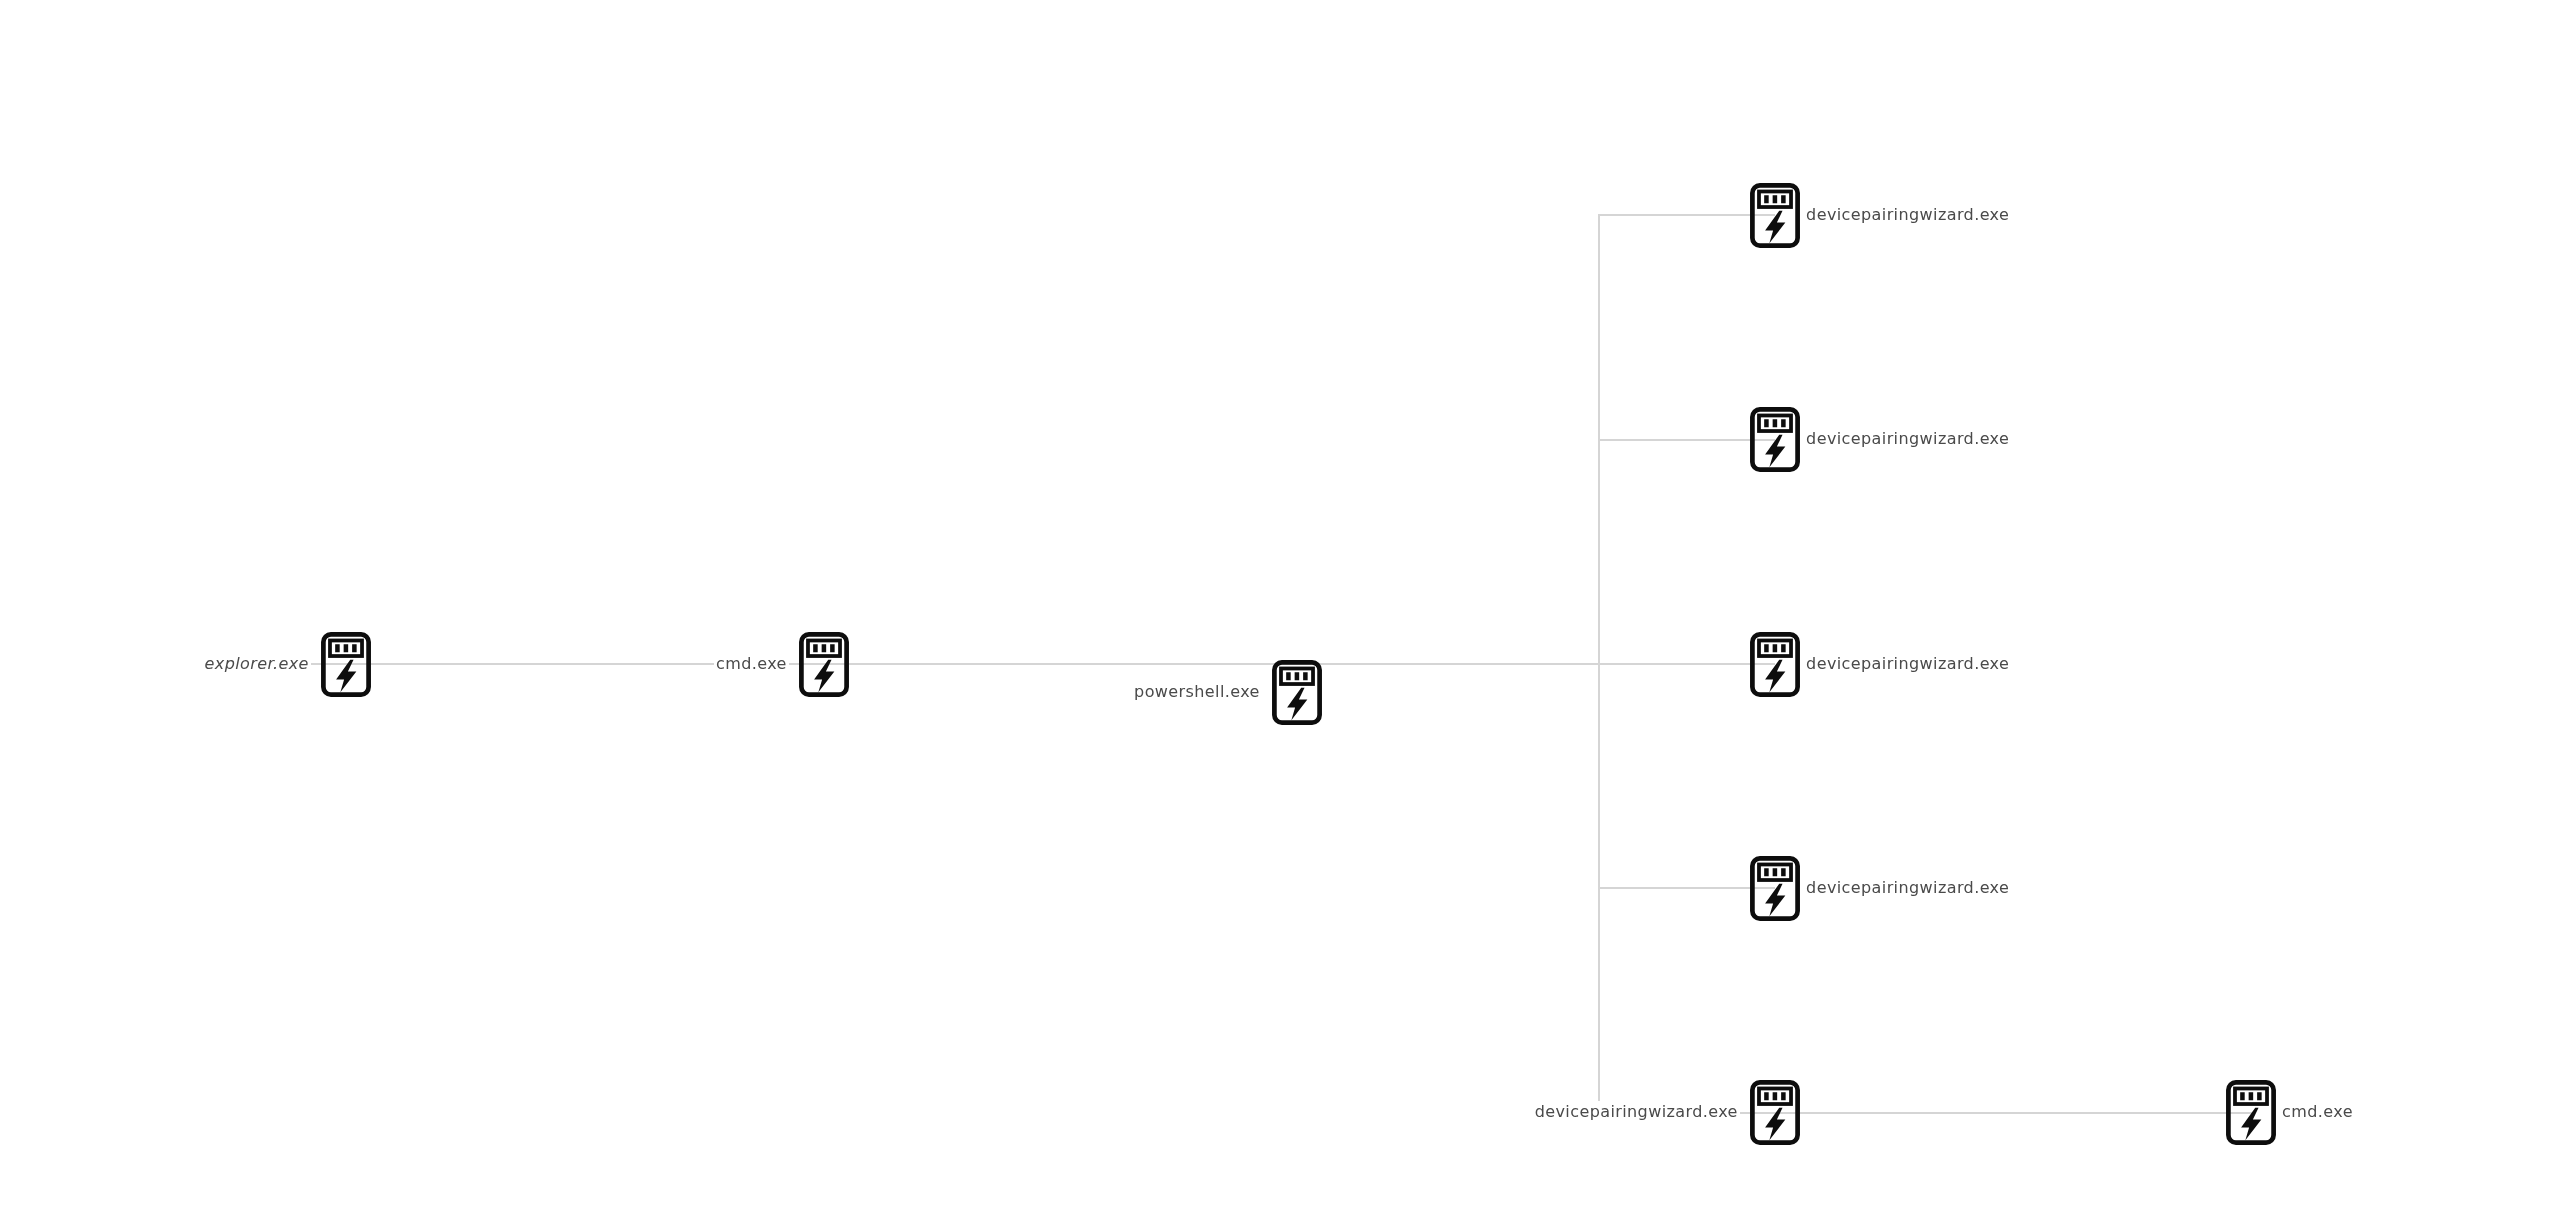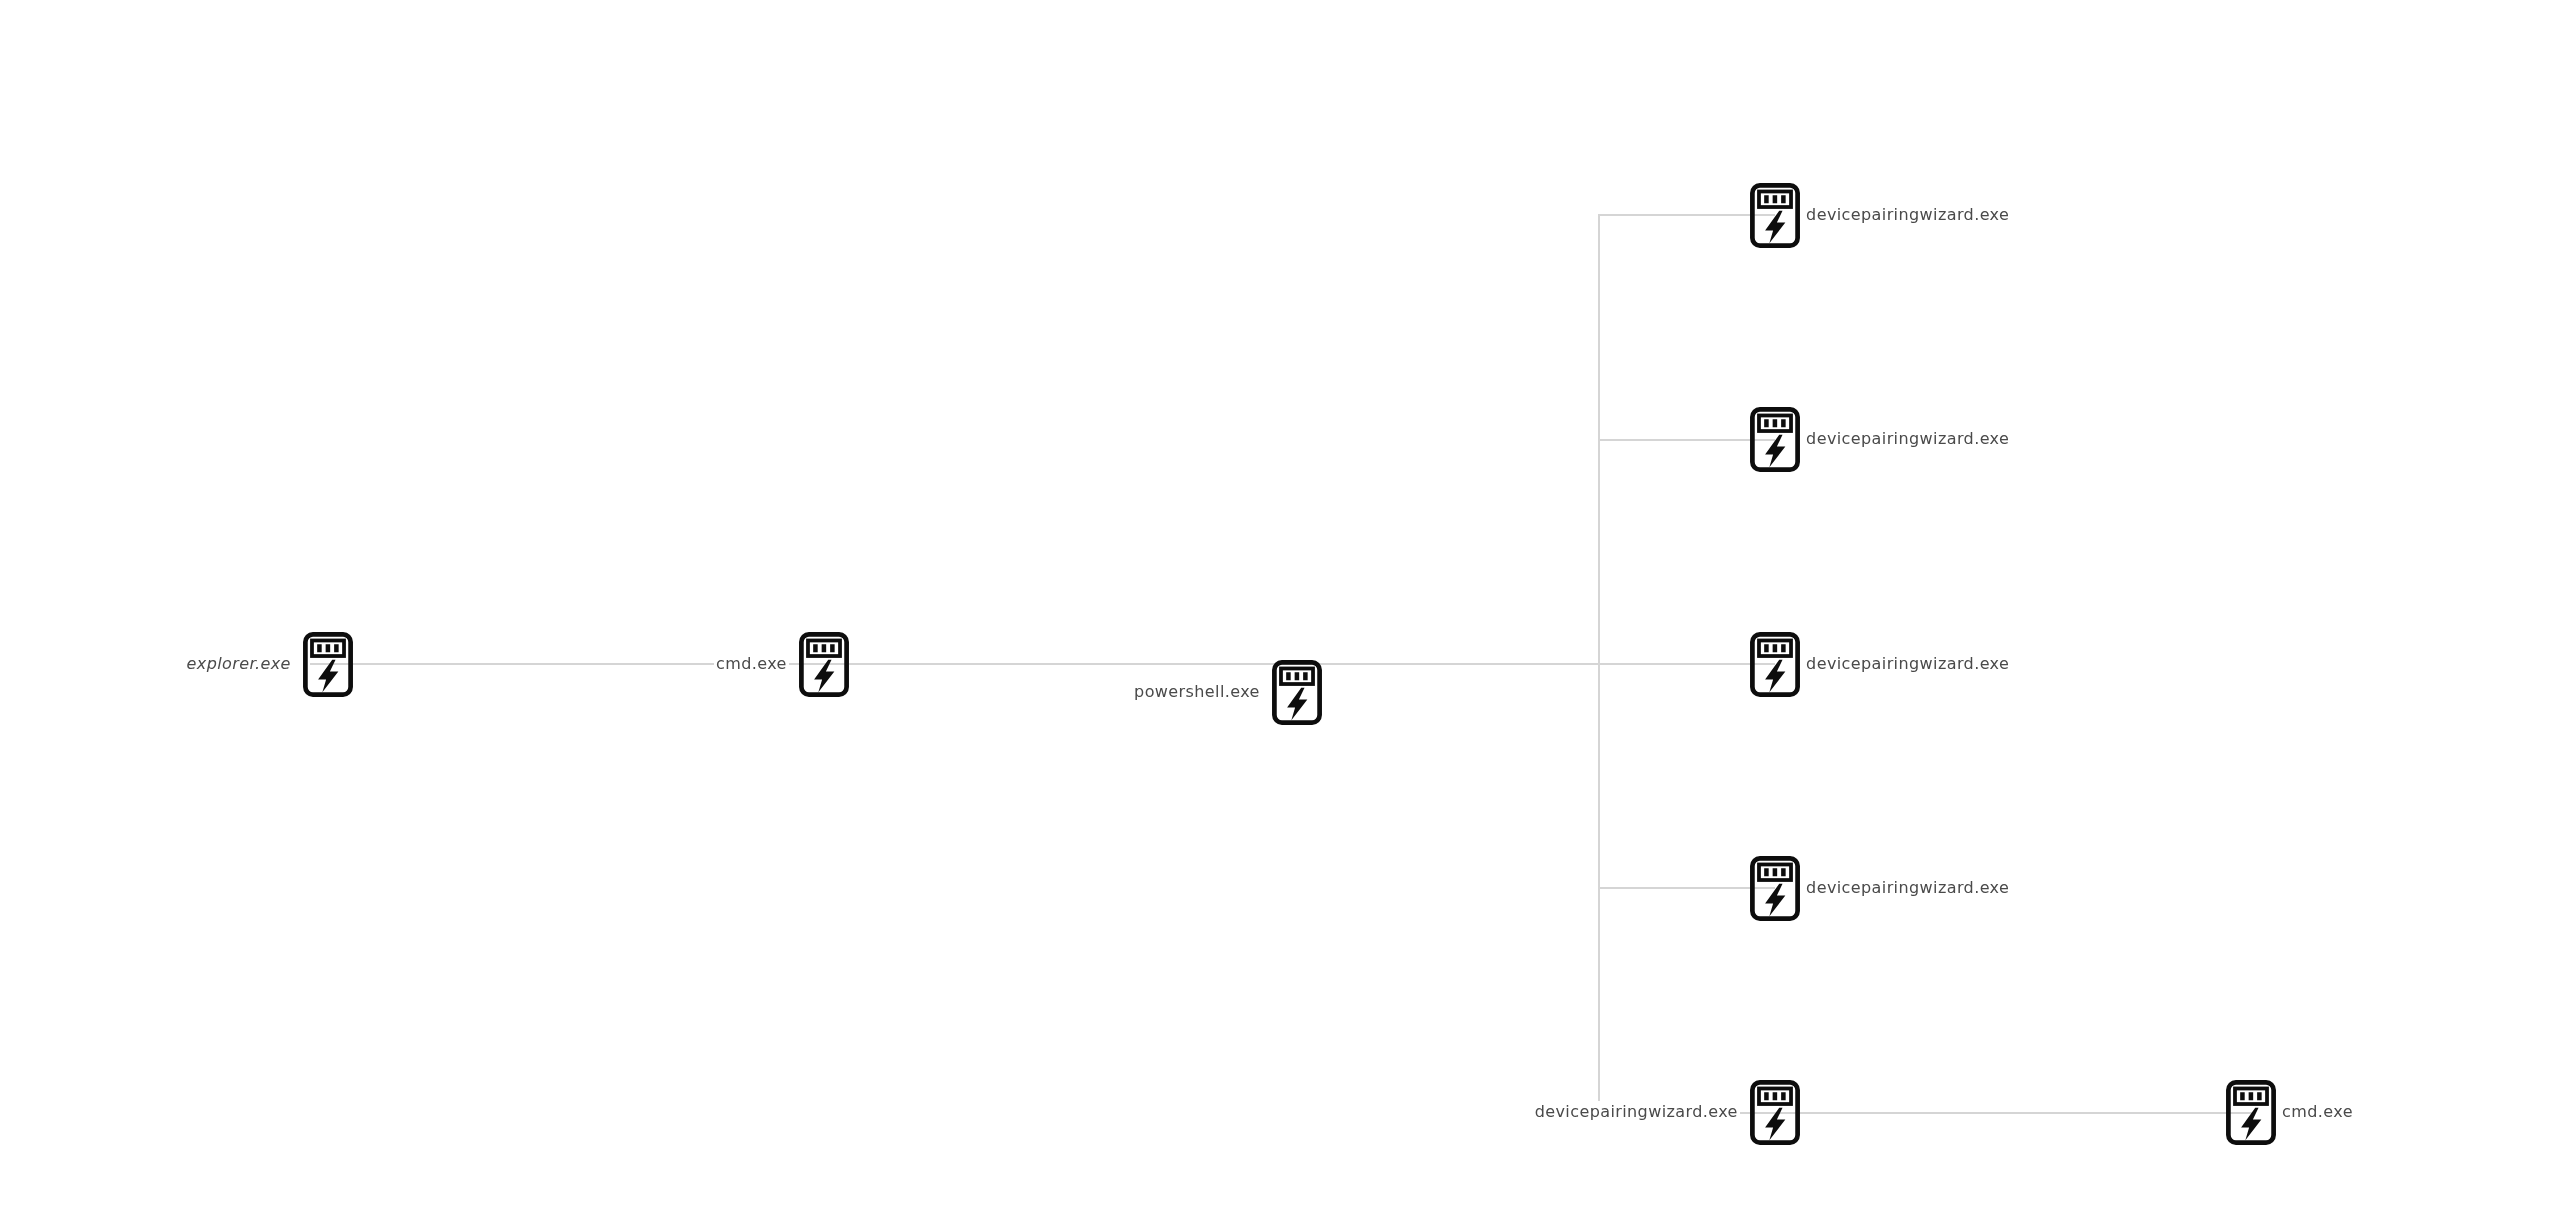--- a/index.html
+++ b/index.html
@@ -52,21 +52,21 @@
 
 <div id="canvas" style="width: 2576px; height: 1215px;">
     <div class="edge" style="left: 310px; top: 663px; width: 514px; height: 1.9px;"></div>
     <div class="edge" style="left: 824px; top: 663px; width: 473px; height: 1.9px;"></div>
     <div class="edge" style="left: 1297px; top: 663px; width: 478px; height: 1.9px;"></div>
     <div class="edge" style="left: 1598px; top: 214px; width: 1.9px; height: 887px;"></div>
     <div class="edge" style="left: 1598px; top: 214px; width: 177px; height: 1.9px;"></div>
     <div class="edge" style="left: 1598px; top: 439px; width: 177px; height: 1.9px;"></div>
     <div class="edge" style="left: 1598px; top: 887px; width: 177px; height: 1.9px;"></div>
     <div class="edge" style="left: 1738px; top: 1112px; width: 514px; height: 1.9px;"></div>
-    <div class="node" style="left: 303px; top: 632px; font-style: italic;">
+    <div class="node" style="left: 321px; top: 632px; font-style: italic;">
     <span class="icon">
       <svg width="50" height="65" viewBox="0 0 53 69" xmlns="http://www.w3.org/2000/svg">
         <rect x="2.5" y="2.5" width="48" height="64" rx="8" fill="none" stroke="currentColor" stroke-width="5"></rect>
         <rect x="9.5" y="9" width="34" height="16.5" fill="#ffffff" stroke="currentColor" stroke-width="4"></rect>
         <rect x="15" y="13" width="4.8" height="8.5" fill="currentColor"></rect>
         <rect x="24" y="13" width="4.8" height="8.5" fill="currentColor"></rect>
         <rect x="33" y="13" width="4.8" height="8.5" fill="currentColor"></rect>
         <path d="M31 29.5 L16 50.5 L24.5 50.5 L20.5 64 L37.5 42 L28.5 42 L34.5 29.5 Z" fill="currentColor"></path>
       </svg>
     </span>

